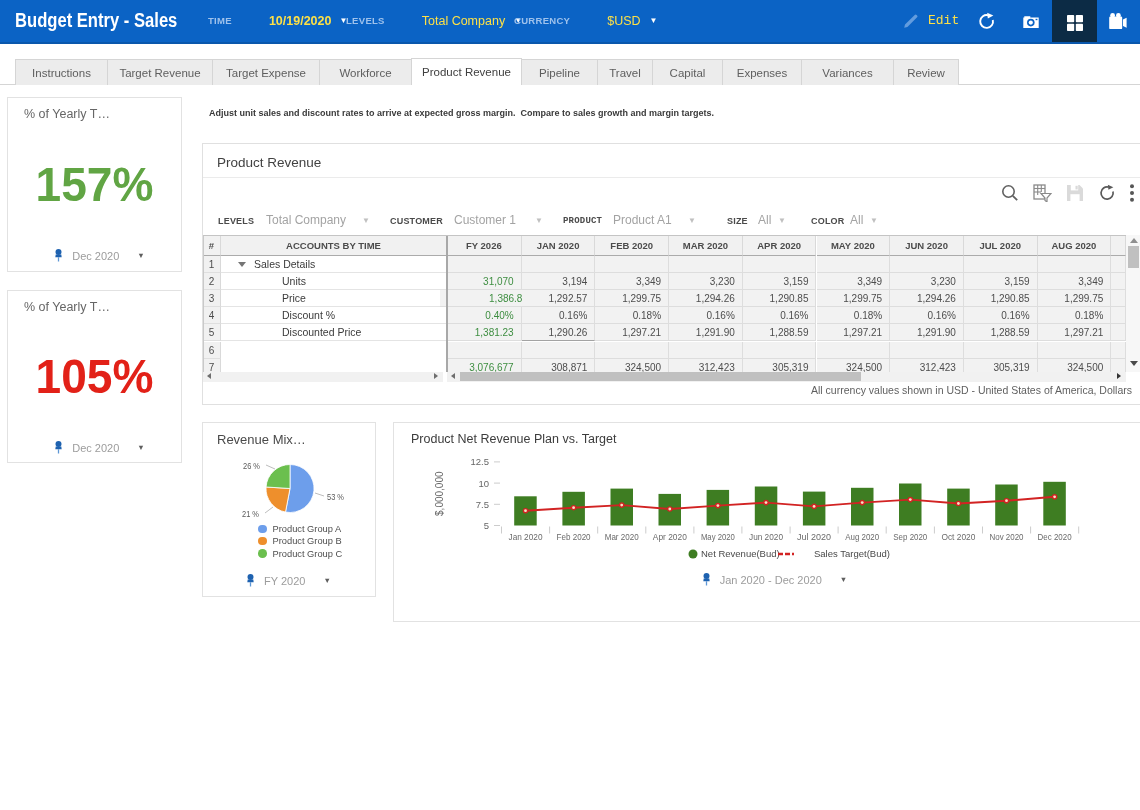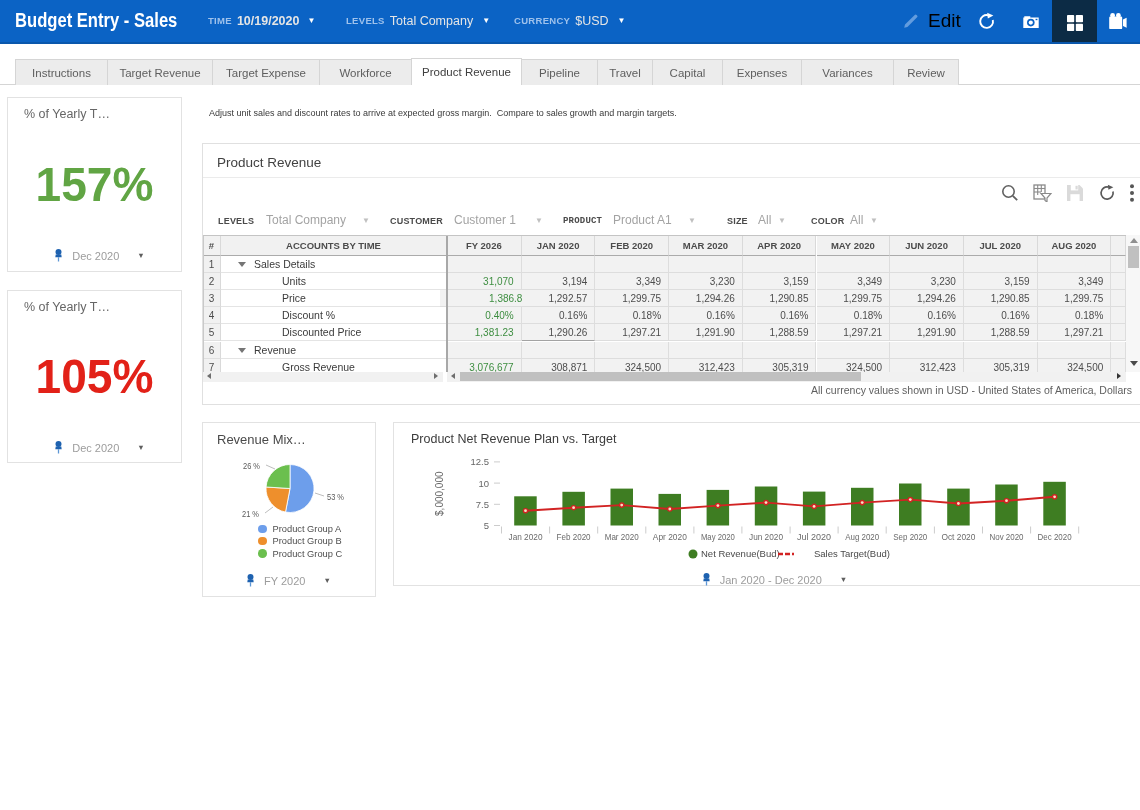--- a/index.html
+++ b/index.html
@@ -4,21 +4,21 @@
 <style>
   * { margin:0; padding:0; box-sizing:border-box; }
   html,body { width:1140px; height:810px; background:#fff; font-family:"Liberation Sans", sans-serif; overflow:hidden; }
   #page { position:relative; width:1140px; height:810px; background:#fff; }
   .abs { position:absolute; }
 
   
   #hdr { position:absolute; left:0; top:0; width:1140px; height:44px; background:#0B63C5; border-bottom:2px solid #0A57AC; }
   #hdr .title { position:absolute; left:15px; top:9px; color:#fff; font-size:20px; font-weight:700; transform:scaleX(0.83); transform-origin:left center; white-space:nowrap; }
   .hlbl { color:#9FC2EC; font-size:9.5px; font-weight:700; letter-spacing:0.3px; }
-  .hval { color:#e5e5e5; font-size:12.5px; font-weight:700; }
+  .hval { color:#fde047; font-size:12.5px; font-weight:700;margin-left:32px; }
   .hcar { color:#fff; font-size:8px; }
   .hitem { position:absolute; top:0; height:41px; display:flex; align-items:center; gap:7px; }
 
   
   #tabs { position:absolute; left:0; top:57px; width:1140px; height:28px; }
   #tabs .line { position:absolute; left:0; right:0; bottom:0; height:0; border-bottom:1px solid #D5D5D5; }
   .tab { position:absolute; top:2px; height:26px; background:#ECECEC; border:1px solid #D5D5D5; border-bottom:none; color:#5E5E5E; font-size:11.5px; display:flex; align-items:center; justify-content:center; }
   .tab.active { background:#fff; color:#404040; height:27px; top:1px; z-index:3; }
 
   
@@ -57,21 +57,21 @@
   .sbtrack { background:#F1F1F1; }
   .sbthumb { background:#C0C0C0; }
 
   .note { position:absolute; color:#5F5F5F; font-size:10.5px; }
 
   
   #mixcard { position:absolute; left:202px; top:422px; width:174px; height:175px; background:#fff; border:1px solid #E2E2E2; }
   #mixcard .mtitle { position:absolute; left:14px; top:9px; color:#4A4A4A; font-size:13px; }
 
   
-  #chartpanel { position:absolute; left:393px; top:422px; width:747px; height:164px; background:#fff; border:1px solid #E2E2E2; border-right:none; }
+  #chartpanel { position:absolute; left:393px; top:422px; width:747px; height:200px; background:#fff; border:1px solid #E2E2E2; border-right:none; }
   #chartpanel .ctitle2 { position:absolute; left:17px; top:9px; color:#3C3C3C; font-size:12.5px; }
 </style>
 </head>
 <body>
 <div id="page">
 
   <div id="hdr">
     <div class="title">Budget Entry - Sales</div>
     <div class="hitem" style="left:208px; gap:5px;">
         <span class="hlbl">TIME</span>
@@ -86,21 +86,21 @@
     <div class="hitem" style="left:514px; gap:5px;">
         <span class="hlbl">CURRENCY</span>
         <span class="hval" style="font-weight:400;">$USD</span>
         <span class="hcar" style="margin-left:4px;">▼</span>
       </div>
 
     <div class="hitem" style="left:903px; gap:9px; opacity:1;">
       <svg width="16" height="16" viewBox="0 0 16 16">
           <path d="M1.2 14.8 L2 11.6 L11.7 1.9 a1.3 1.3 0 0 1 1.85 0 l0.55 0.55 a1.3 1.3 0 0 1 0 1.85 L4.4 14 Z" fill="#639CDE"></path>
         </svg>
-      <span style="color:#000000; font-size:19px;">Edit</span>
+      <span style="color:#fde047; font-size:13px;font-family:Liberation Mono, monospace;">Edit</span>
     </div>
 
     <svg class="abs" style="left:977px; top:12px;" width="19" height="19" viewBox="0 0 19 19">
         <path d="M11.2 3.3 A6.4 6.4 0 1 0 15.8 7.9" fill="none" stroke="#fff" stroke-width="1.9"></path>
         <path d="M10.2 0.7 L16.4 3.4 L10.8 6.4 Z" fill="#fff"></path>
       </svg>
 
     <svg class="abs" style="left:1023px; top:15px;" width="16" height="14" viewBox="0 0 16 14">
         <path d="M0.3 2.6 h1 V1.2 h6 v1.4 h8.4 V13 H0.3 Z" fill="#fff"></path>
         <circle cx="7.8" cy="7.6" r="3.8" fill="#0B63C5"></circle>
@@ -160,21 +160,21 @@
       <svg width="7" height="13" viewBox="0 0 7 13">
           <circle cx="3.5" cy="3" r="3" fill="#1E62B0"></circle>
           <path d="M0.7 5.4 h5.6 l0.4 2.8 h-6.4 Z" fill="#1E62B0"></path>
           <rect x="2.85" y="8.2" width="1.3" height="4.3" fill="#5E97D6"></rect>
         </svg>
       <span class="pintext">Dec 2020</span>
       <span class="dropcar" style="margin-left:8px;">▼</span>
     </div>
   </div>
 
-  <div class="abs" style="left:209px; top:108px; font-size:9px; font-weight:400; color:#3A3A3A; white-space:nowrap;">Adjust unit sales and discount rates to arrive at expected gross margin.&nbsp; Compare to sales growth and margin targets.</div>
+  <div class="abs" style="left:209px; top:108px; font-size:9px; font-weight:700; color:#3A3A3A; white-space:nowrap;">Adjust unit sales and discount rates to arrive at expected gross margin.&nbsp; Compare to sales growth and margin targets.</div>
 
   <div id="panel">
     <div class="ptitle">Product Revenue</div>
     <div class="phead-line"></div>
 
     <div id="ptools">
 
       <svg width="18" height="18" viewBox="0 0 18 18">
           <circle cx="7.5" cy="7.5" r="5.7" fill="none" stroke="#616161" stroke-width="1.6"></circle>
           <line x1="11.8" y1="11.8" x2="16.2" y2="16.2" stroke="#616161" stroke-width="1.8"></line>
@@ -294,33 +294,31 @@
 <div class="gc gval" style="left:318.7px; top:88.4px; width:73.7px; height:17.1px; line-height:17.1px; border-right:1px solid #DDDDDD; border-bottom:1px solid #a3a3a3;">1,290.26</div>
 <div class="gc gval" style="left:392.4px; top:88.4px; width:73.7px; height:17.1px; line-height:17.1px; border-right:1px solid #DDDDDD; border-bottom:1px solid #DDDDDD;">1,297.21</div>
 <div class="gc gval" style="left:466.1px; top:88.4px; width:73.7px; height:17.1px; line-height:17.1px; border-right:1px solid #DDDDDD; border-bottom:1px solid #DDDDDD;">1,291.90</div>
 <div class="gc gval" style="left:539.8px; top:88.4px; width:73.7px; height:17.1px; line-height:17.1px; border-right:1px solid #DDDDDD; border-bottom:1px solid #DDDDDD;">1,288.59</div>
 <div class="gc gval" style="left:613.5px; top:88.4px; width:73.7px; height:17.1px; line-height:17.1px; border-right:1px solid #DDDDDD; border-bottom:1px solid #DDDDDD;">1,297.21</div>
 <div class="gc gval" style="left:687.2px; top:88.4px; width:73.7px; height:17.1px; line-height:17.1px; border-right:1px solid #DDDDDD; border-bottom:1px solid #DDDDDD;">1,291.90</div>
 <div class="gc gval" style="left:760.9px; top:88.4px; width:73.7px; height:17.1px; line-height:17.1px; border-right:1px solid #DDDDDD; border-bottom:1px solid #DDDDDD;">1,288.59</div>
 <div class="gc gval" style="left:834.6px; top:88.4px; width:73.7px; height:17.1px; line-height:17.1px; border-right:1px solid #DDDDDD; border-bottom:1px solid #DDDDDD;">1,297.21</div>
 <div class="gc gval" style="left:908.3px; top:88.4px; width:14.7px; height:17.1px; line-height:17.1px; border-right:1px solid #DDDDDD; border-bottom:1px solid #DDDDDD;"></div>
 <div class="gc gnum" style="left:0px; top:105.5px; width:18px; height:17.1px; line-height:17.1px; border-right:1px solid #D9D9D9; border-bottom:1px solid #DFDFDF;">6</div>
-<div class="gc gname" style="left:18px; top:105.5px; width:226px; height:17.1px; line-height:17.1px; padding-left:0px; border-bottom:1px solid #E4E4E4;"><span style="display:inline-block; width:0; height:0; border-left:4px solid transparent; border-right:4px solid transparent; border-top:5px solid #757575; margin:0 8px 1px 17px; vertical-align:middle;"></span>Revenue</div>
 <div class="gc gval" style="left:244.0px; top:105.5px; width:74.7px; height:17.1px; line-height:17.1px; border-right:1px solid #DDDDDD; border-bottom:1px solid #DDDDDD;"></div>
 <div class="gc gval" style="left:318.7px; top:105.5px; width:73.7px; height:17.1px; line-height:17.1px; border-right:1px solid #DDDDDD; border-bottom:1px solid #DDDDDD;"></div>
 <div class="gc gval" style="left:392.4px; top:105.5px; width:73.7px; height:17.1px; line-height:17.1px; border-right:1px solid #DDDDDD; border-bottom:1px solid #DDDDDD;"></div>
 <div class="gc gval" style="left:466.1px; top:105.5px; width:73.7px; height:17.1px; line-height:17.1px; border-right:1px solid #DDDDDD; border-bottom:1px solid #DDDDDD;"></div>
 <div class="gc gval" style="left:539.8px; top:105.5px; width:73.7px; height:17.1px; line-height:17.1px; border-right:1px solid #DDDDDD; border-bottom:1px solid #DDDDDD;"></div>
 <div class="gc gval" style="left:613.5px; top:105.5px; width:73.7px; height:17.1px; line-height:17.1px; border-right:1px solid #DDDDDD; border-bottom:1px solid #DDDDDD;"></div>
 <div class="gc gval" style="left:687.2px; top:105.5px; width:73.7px; height:17.1px; line-height:17.1px; border-right:1px solid #DDDDDD; border-bottom:1px solid #DDDDDD;"></div>
 <div class="gc gval" style="left:760.9px; top:105.5px; width:73.7px; height:17.1px; line-height:17.1px; border-right:1px solid #DDDDDD; border-bottom:1px solid #DDDDDD;"></div>
 <div class="gc gval" style="left:834.6px; top:105.5px; width:73.7px; height:17.1px; line-height:17.1px; border-right:1px solid #DDDDDD; border-bottom:1px solid #DDDDDD;"></div>
 <div class="gc gval" style="left:908.3px; top:105.5px; width:14.7px; height:17.1px; line-height:17.1px; border-right:1px solid #DDDDDD; border-bottom:1px solid #DDDDDD;"></div>
 <div class="gc gnum" style="left:0px; top:122.6px; width:18px; height:17.1px; line-height:17.1px; border-right:1px solid #D9D9D9; border-bottom:1px solid #DFDFDF;">7</div>
-<div class="gc gname" style="left:18px; top:122.6px; width:226px; height:17.1px; line-height:17.1px; padding-left:61px; border-bottom:1px solid #E4E4E4;">Gross Revenue</div>
 <div class="gc gval green" style="left:244.0px; top:122.6px; width:74.7px; height:17.1px; line-height:17.1px; border-right:1px solid #DDDDDD; border-bottom:1px solid #DDDDDD;">3,076,677</div>
 <div class="gc gval" style="left:318.7px; top:122.6px; width:73.7px; height:17.1px; line-height:17.1px; border-right:1px solid #DDDDDD; border-bottom:1px solid #DDDDDD;">308,871</div>
 <div class="gc gval" style="left:392.4px; top:122.6px; width:73.7px; height:17.1px; line-height:17.1px; border-right:1px solid #DDDDDD; border-bottom:1px solid #DDDDDD;">324,500</div>
 <div class="gc gval" style="left:466.1px; top:122.6px; width:73.7px; height:17.1px; line-height:17.1px; border-right:1px solid #DDDDDD; border-bottom:1px solid #DDDDDD;">312,423</div>
 <div class="gc gval" style="left:539.8px; top:122.6px; width:73.7px; height:17.1px; line-height:17.1px; border-right:1px solid #DDDDDD; border-bottom:1px solid #DDDDDD;">305,319</div>
 <div class="gc gval" style="left:613.5px; top:122.6px; width:73.7px; height:17.1px; line-height:17.1px; border-right:1px solid #DDDDDD; border-bottom:1px solid #DDDDDD;">324,500</div>
 <div class="gc gval" style="left:687.2px; top:122.6px; width:73.7px; height:17.1px; line-height:17.1px; border-right:1px solid #DDDDDD; border-bottom:1px solid #DDDDDD;">312,423</div>
 <div class="gc gval" style="left:760.9px; top:122.6px; width:73.7px; height:17.1px; line-height:17.1px; border-right:1px solid #DDDDDD; border-bottom:1px solid #DDDDDD;">305,319</div>
 <div class="gc gval" style="left:834.6px; top:122.6px; width:73.7px; height:17.1px; line-height:17.1px; border-right:1px solid #DDDDDD; border-bottom:1px solid #DDDDDD;">324,500</div>
 <div class="gc gval" style="left:908.3px; top:122.6px; width:14.7px; height:17.1px; line-height:17.1px; border-right:1px solid #DDDDDD; border-bottom:1px solid #DDDDDD;"></div>

